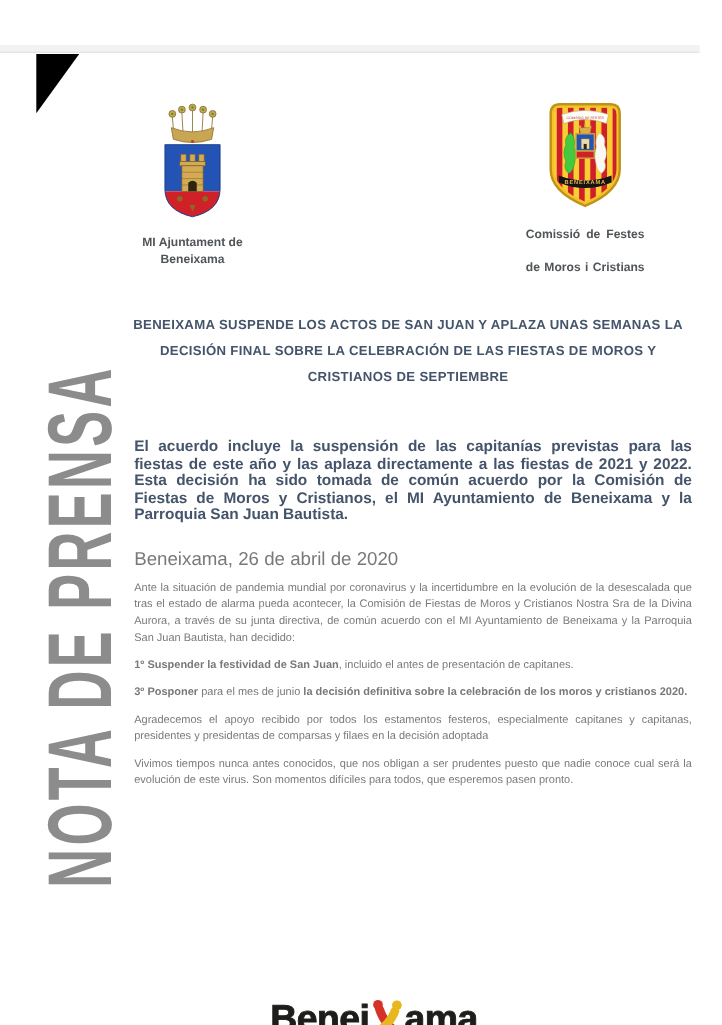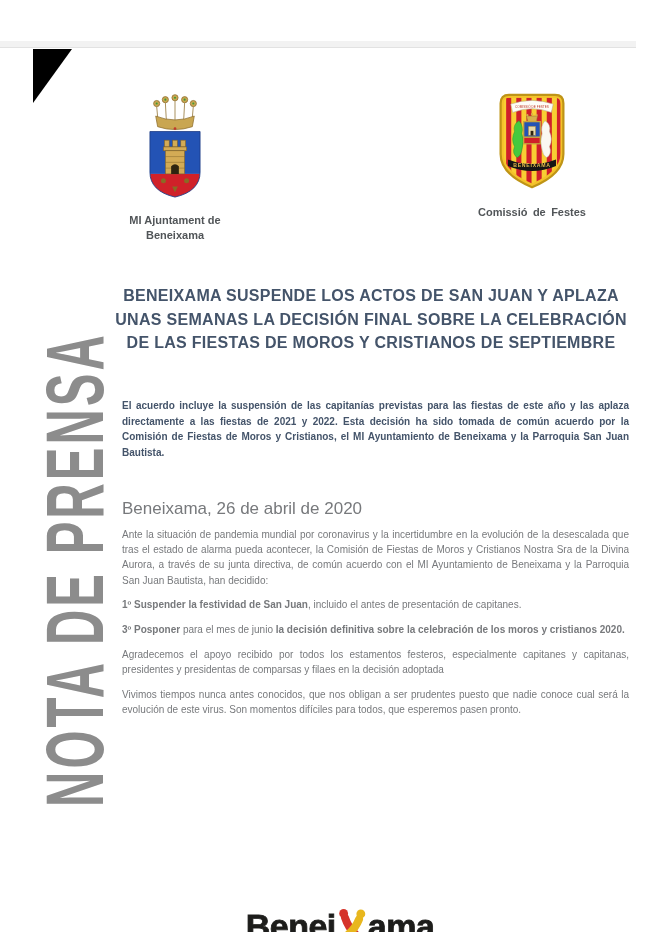--- a/index.html
+++ b/index.html
@@ -22,25 +22,25 @@
   
   .nota{
     position:absolute;left:27px;top:766px;transform-origin:0 0;
     transform:rotate(-90deg) scaleY(1.68);
     font-size:49px;font-weight:bold;color:#8c8c8c;letter-spacing:3px;white-space:nowrap;
   }
 
   
   .headline{
     position:absolute;left:114px;top:243px;width:514px;text-align:center;
-    font-size:16px;line-height:23.5px;font-weight:bold;color:#44546a;letter-spacing:0.3px;
+    font-size:12px;line-height:23.5px;font-weight:bold;color:#44546a;letter-spacing:0.3px;
   }
   .lead{
     position:absolute;left:122px;top:357px;width:507px;text-align:justify;
-    font-size:10px;line-height:15.5px;font-weight:bold;color:#44546a;
+    font-size:14px;line-height:15.5px;font-weight:bold;color:#44546a;
   }
   .dateline{position:absolute;left:122px;top:458px;font-size:17px;color:#77797c;}
 
   
   .bodycol{position:absolute;left:122px;top:486px;width:507px;color:#77797c;}
   .bodycol p{margin:0 0 9.5px 0;font-size:10px;line-height:15.2px;text-align:justify;}
   .bodycol .b{font-weight:bold;}
 
   
   .footer{position:absolute;left:0;top:866px;width:656px;display:flex;justify-content:center;}
@@ -151,20 +151,21 @@
       <rect x="27" y="31" width="18" height="17" fill="#2353b5" stroke="#c9a23f" stroke-width="1.4"></rect>
       <rect x="27" y="48" width="18" height="7" fill="#d02129" stroke="#c9a23f" stroke-width="1.4"></rect>
       <rect x="32" y="36" width="8" height="10" fill="#e8d9a8" stroke="#7c5f25" stroke-width="0.4"></rect>
       <rect x="34.5" y="41" width="3" height="5" fill="#2e2410"></rect>
 
       <path d="M10,72 Q36,82 62,72 L62,79 Q36,90 10,79 Z" fill="#151515"></path>
       <text x="36" y="80" font-size="5.6" fill="#e3b94d" text-anchor="middle" font-weight="bold" letter-spacing="0.8" font-family="Liberation Sans, sans-serif">BENEIXAMA</text>
     </svg>
     <div class="logo-caption" style="margin-top:12px;">
       <div class="rcap-line">Comissió de Festes</div>
+      <div class="rcap-line">de Moros i Cristians</div>
     </div>
   </div>
 
   <div class="nota">NOTA DE PRENSA</div>
 
   <div class="headline">BENEIXAMA SUSPENDE LOS ACTOS DE SAN JUAN Y APLAZA UNAS SEMANAS LA DECISIÓN FINAL SOBRE LA CELEBRACIÓN DE LAS FIESTAS DE MOROS Y CRISTIANOS DE SEPTIEMBRE</div>
 
   <div class="lead">El acuerdo incluye la suspensión de las capitanías previstas para las fiestas de este año y las aplaza directamente a las fiestas de 2021 y 2022. Esta decisión ha sido tomada de común acuerdo por la Comisión de Fiestas de Moros y Cristianos, el MI Ayuntamiento de Beneixama y la Parroquia San Juan Bautista.</div>
 
   <div class="dateline">Beneixama, 26 de abril de 2020</div>

